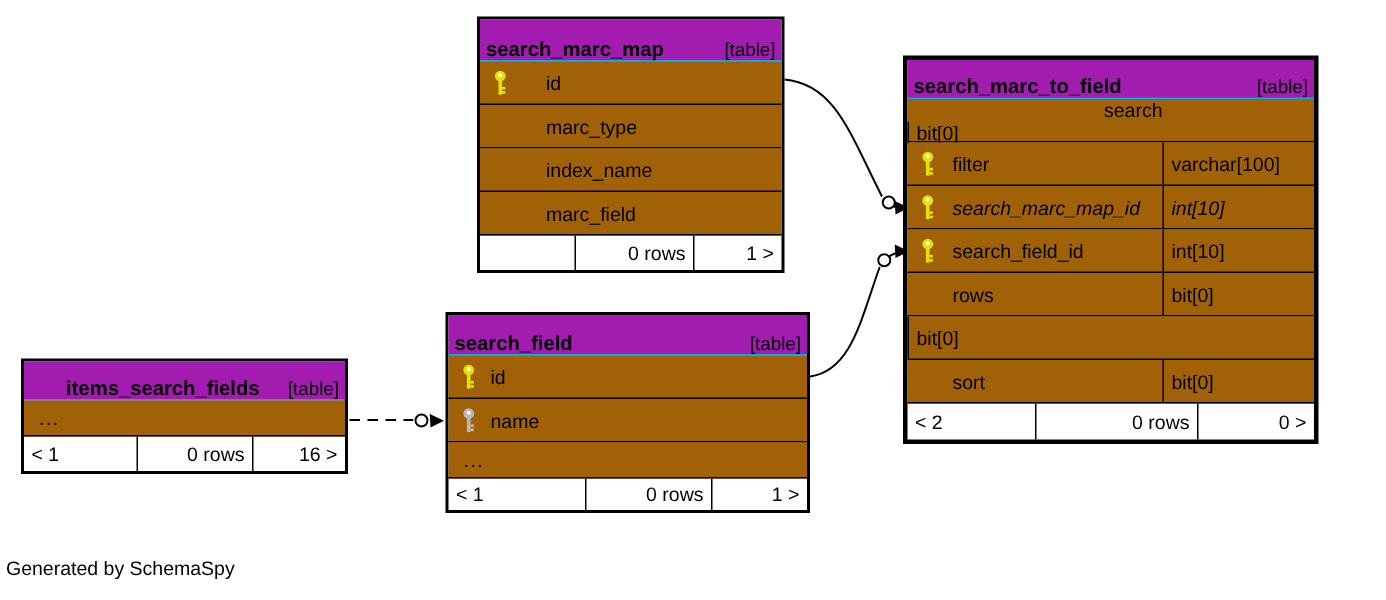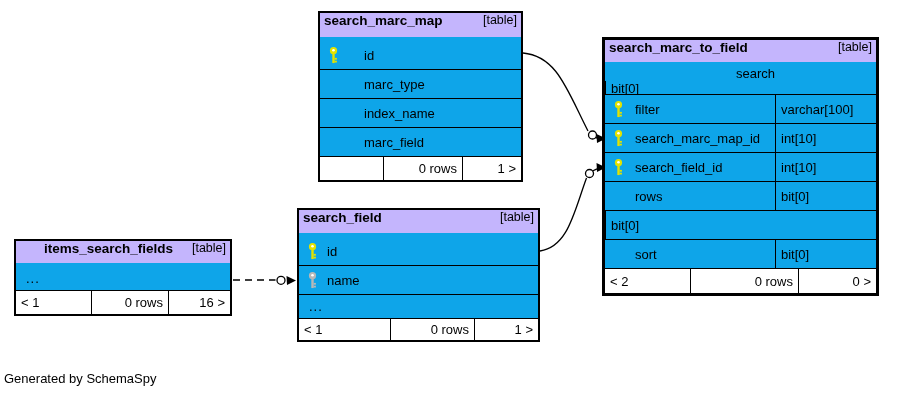--- a/index.html
+++ b/index.html
@@ -2,24 +2,24 @@
 <html><head>
 <meta charset="utf-8">
 <style>
   html,body{margin:0;padding:0;background:#fff;}
   #canvas{
     position:relative;width:924px;height:400px;background:#ffffff;overflow:hidden;
     font-family:"Liberation Sans","DejaVu Sans",sans-serif;color:#000;
   }
   .tbl{position:absolute;background:#fff;border:2px solid #000;box-sizing:border-box;display:flex;flex-direction:column;}
   .tbl.main{border-width:3px;}
-  .hdr{background:#c4b5fd;border-bottom:4px solid #0ea5e9;display:flex;justify-content:space-between;align-items:flex-start;padding:0 4px;box-sizing:border-box;}
+  .hdr{background:#a21caf;border-bottom:1px solid #0ea5e9;display:flex;justify-content:space-between;align-items:flex-end;padding:0 4px;box-sizing:border-box;}
   .hdr .tname{font-weight:bold;font-size:13.5px;white-space:nowrap;}
   .hdr .ttag{font-weight:normal;font-size:12.5px;white-space:nowrap;}
-  .crow{border-bottom:1px solid #000;position:relative;display:flex;align-items:center;box-sizing:border-box;background:#0ea5e9;}
+  .crow{border-bottom:1px solid #000;position:relative;display:flex;align-items:center;box-sizing:border-box;background:#a16207;}
   .crow .keyic{position:absolute;left:9px;top:50%;transform:translateY(-50%);width:9px;height:17px;}
   .crow .cname{font-size:13px;white-space:nowrap;}
   .crow .ctype{border-left:1px solid #000;align-self:stretch;display:flex;align-items:center;padding-left:5px;font-size:13px;box-sizing:border-box;white-space:nowrap;}
   .namecell{flex:1;display:flex;align-items:center;position:relative;height:100%;}
   .dots{padding-left:10px;font-size:13px;letter-spacing:1px;}
   .ftr{display:flex;box-sizing:border-box;}
   .fcell{box-sizing:border-box;display:flex;align-items:center;font-size:13px;padding:0 5px;white-space:nowrap;}
   .fcell.sep{border-right:1px solid #000;}
   .fcell.right{justify-content:flex-end;}
   svg.links{position:absolute;left:0;top:0;pointer-events:none;}
@@ -148,21 +148,21 @@
           <circle cx="4.5" cy="4.2" r="3.6" fill="#e3e300"></circle>
             <circle cx="4.5" cy="3.7" r="1.3" fill="#fff"></circle>
           <rect x="3.3" y="7" width="2.4" height="9.6" fill="#e3e300"></rect>
           <rect x="5.6" y="11.4" width="2.3" height="1.8" fill="#e3e300"></rect>
           <rect x="5.6" y="14.2" width="2.3" height="1.8" fill="#e3e300"></rect>
         </svg>
         <span class="cname" style="margin-left:30px;">filter</span>
       </div>
       <div class="ctype" style="width:101px;">varchar[100]</div>
     </div>
-    <div class="crow" style="height:29px;">
+    <div class="crow" style="height:29px;font-style:italic;">
       <div class="namecell">
         <svg class="keyic" viewBox="0 0 9 17">
           <circle cx="4.5" cy="4.2" r="3.6" fill="#e3e300"></circle>
             <circle cx="4.5" cy="3.7" r="1.3" fill="#fff"></circle>
           <rect x="3.3" y="7" width="2.4" height="9.6" fill="#e3e300"></rect>
           <rect x="5.6" y="11.4" width="2.3" height="1.8" fill="#e3e300"></rect>
           <rect x="5.6" y="14.2" width="2.3" height="1.8" fill="#e3e300"></rect>
         </svg>
         <span class="cname" style="margin-left:30px;">search_marc_map_id</span>
       </div>

